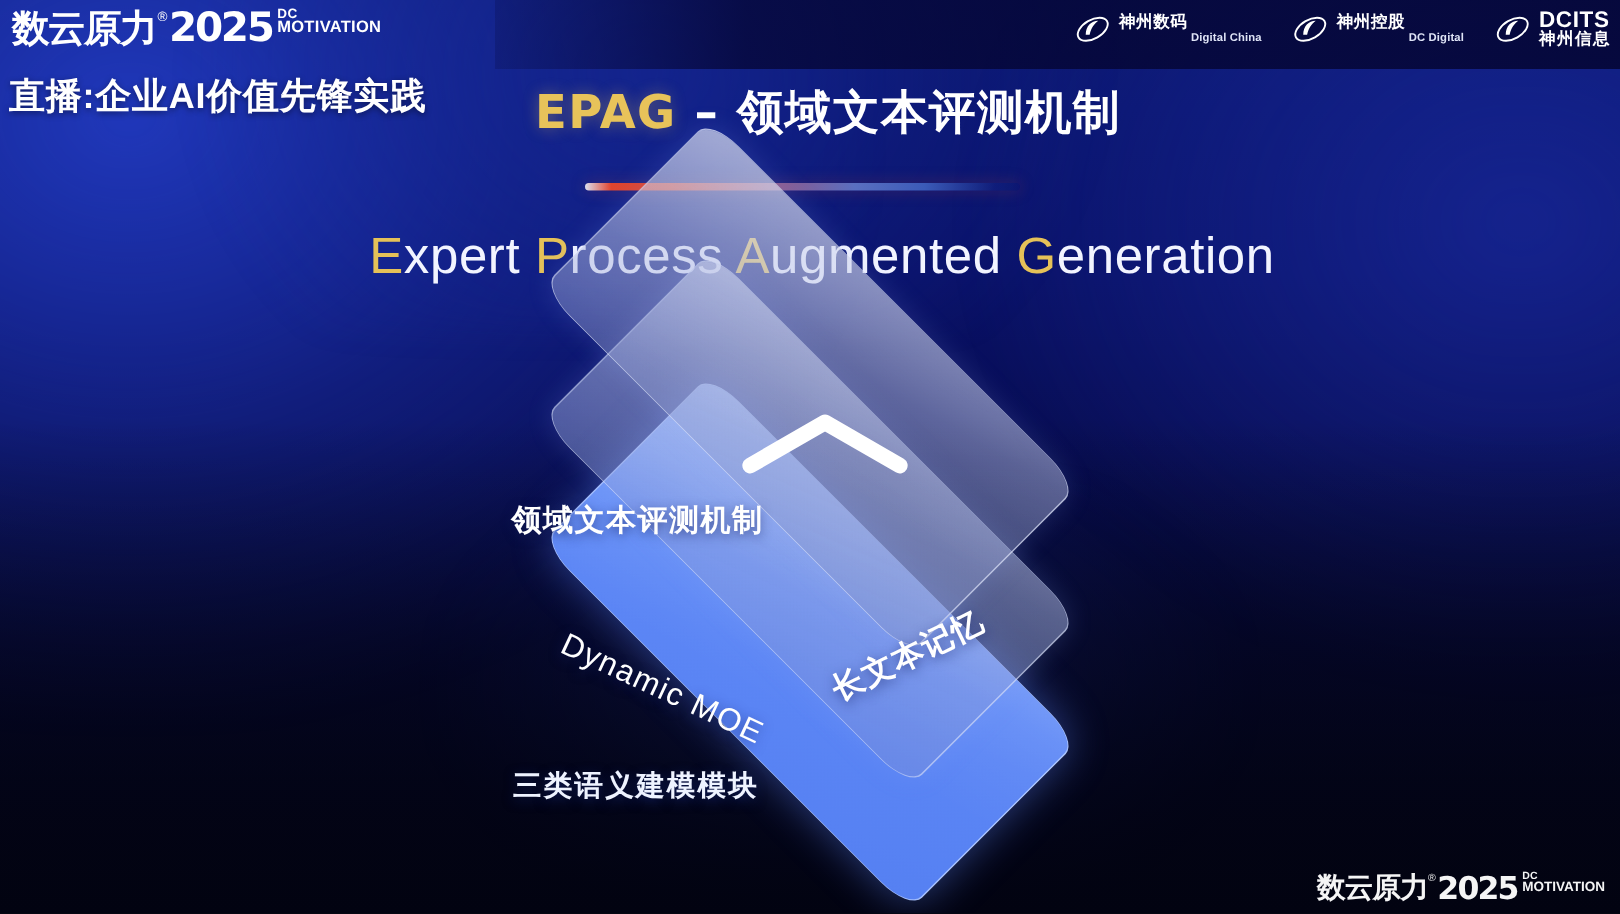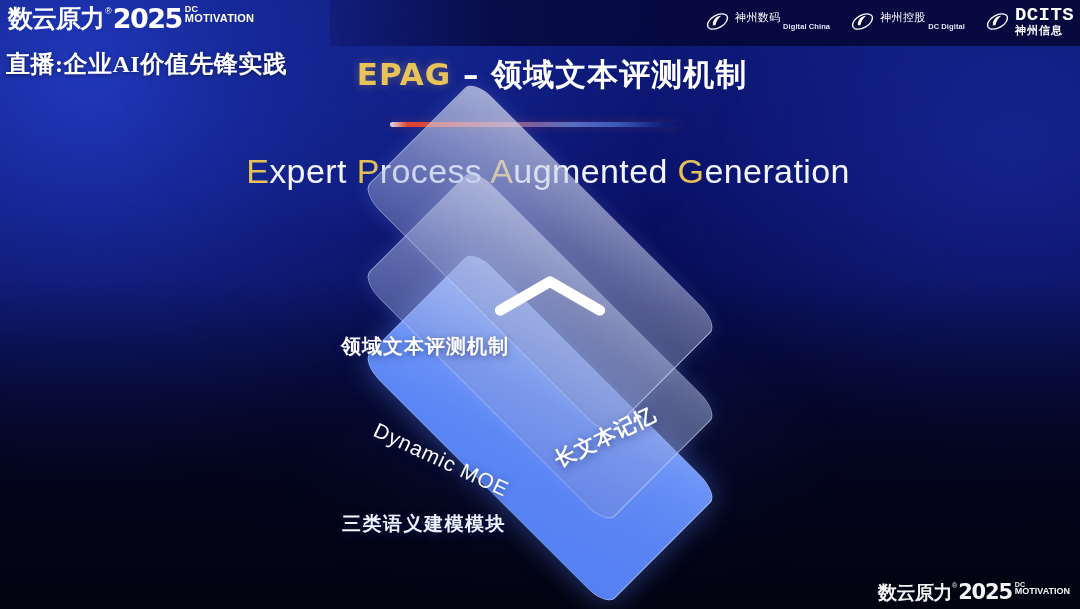--- a/index.html
+++ b/index.html
@@ -80,37 +80,37 @@
     font-family:"DejaVu Sans","Liberation Sans",sans-serif;
     font-weight:bold; font-size:27px; color:#ffffff;
     letter-spacing:-1.5px; line-height:30px; margin-left:1px;
   }
   .brand-dc-wrap { margin-left:3px; margin-top:1px; line-height:1; }
   .brand-dc { font-size:9px; font-weight:bold; color:#ffffff; letter-spacing:.3px; display:block; }
   .brand-mot { font-size:11px; font-weight:bold; color:#ffffff; letter-spacing:.2px; display:block; margin-top:-1px; }
 
   .live-title {
     position:absolute; left:6px; top:48px;
-    font-family:Liberation Serif, serif;
+    font-family:Liberation Sans, sans-serif;
     font-size:24px; font-weight:bold; color:#ffffff;
     letter-spacing:.5px; white-space:nowrap;
     text-shadow:0 1px 4px rgba(0,0,0,.45);
   }
 
   
   .partners {
     position:absolute; right:6px; top:6px;
     display:flex; align-items:center; gap:20px;
   }
   .partner { display:flex; align-items:center; gap:5px; }
   .swirl { width:25px; height:25px; flex:none; }
   .p-txt { line-height:1.02; }
-  .p-cn { font-size:11px; font-weight:normal; color:#ffffff; display:block; letter-spacing:.4px; }
+  .p-cn { font-size:11px; font-weight:bold; color:#ffffff; display:block; letter-spacing:.4px; }
   .p-en { font-size:7.5px; font-weight:bold; color:#dfe4f6; display:block; letter-spacing:.1px;padding-left:48px; }
-  .p-big { font-size:19px; font-weight:bold; color:#ffffff; display:block; letter-spacing:.4px;font-family:Liberation Mono, monospace; }
+  .p-big { font-size:15px; font-weight:bold; color:#ffffff; display:block; letter-spacing:.4px; }
   .p-sub { font-size:11px; font-weight:bold; color:#ffffff; display:block; letter-spacing:1px;font-family:Liberation Serif, serif; }
 
   
   .epag-title {
     position:absolute; left:0; right:0; top:54px;
     text-align:center;
     font-family:"DejaVu Sans","Liberation Sans",sans-serif;
     font-size:31px; font-weight:bold; white-space:nowrap;
     letter-spacing:1px;
     transform:translateX(12px);

